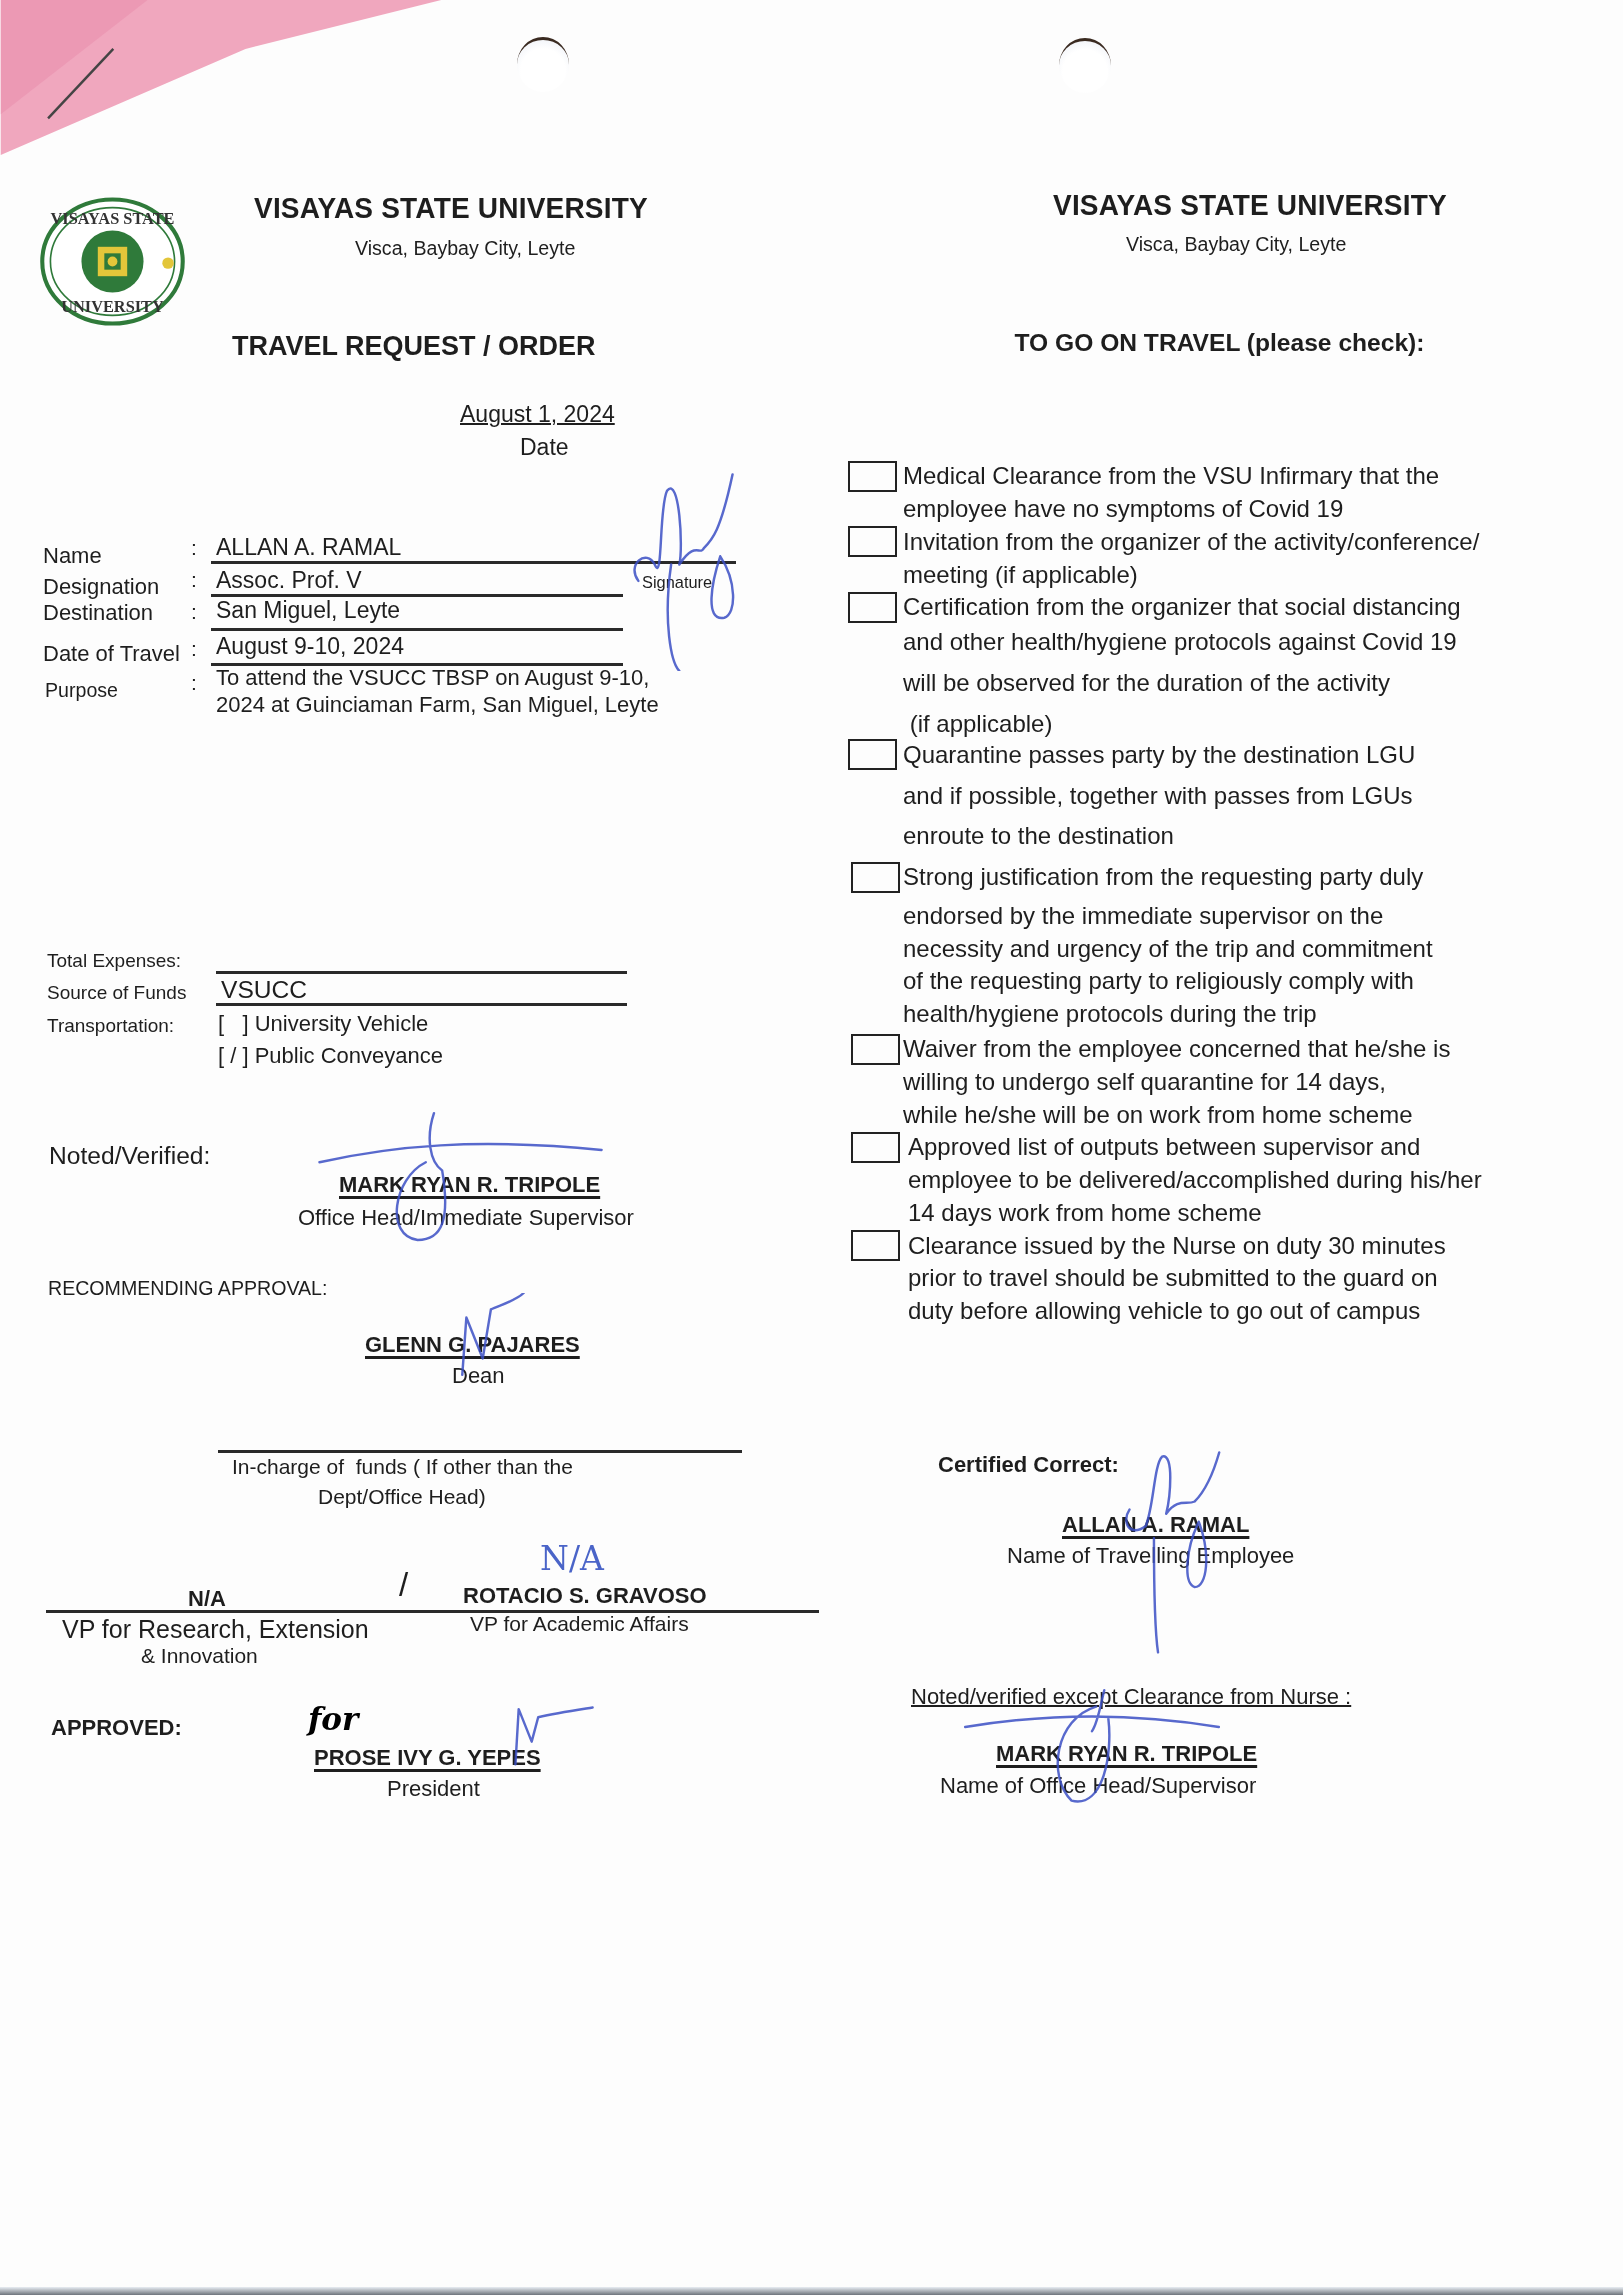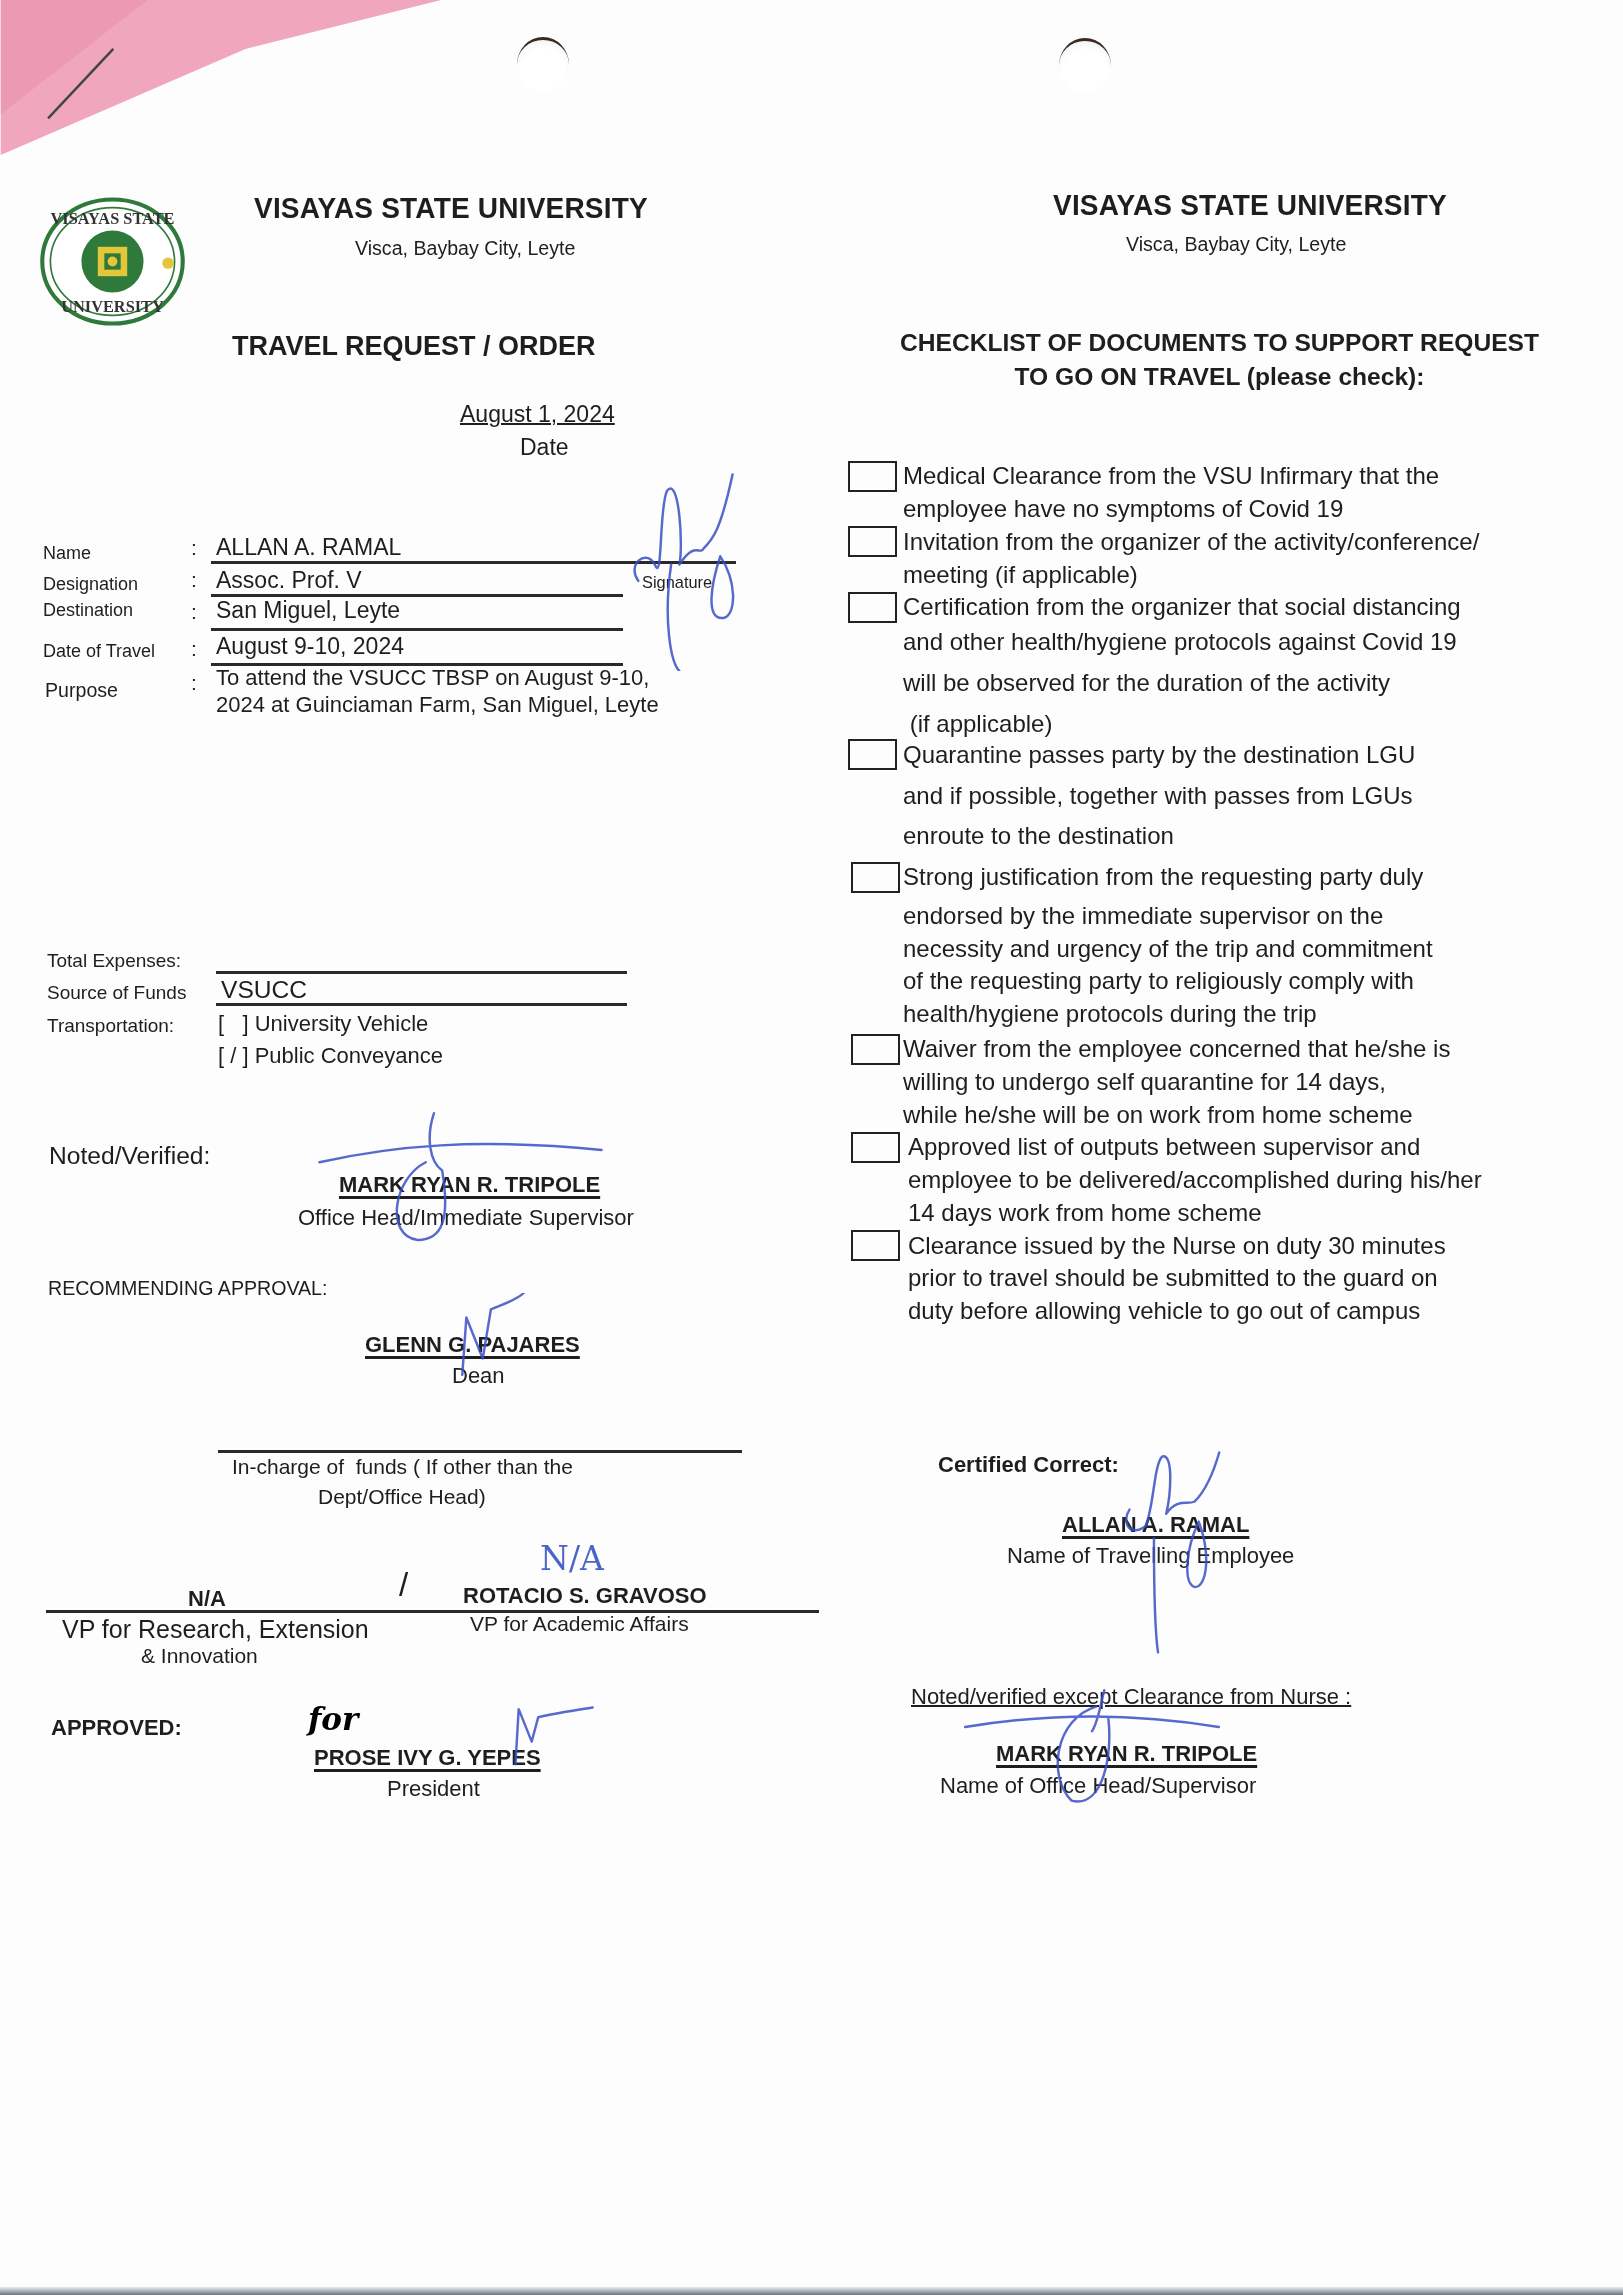--- a/index.html
+++ b/index.html
@@ -5,21 +5,21 @@
   html, body { margin:0; padding:0; }
   body { width:1624px; height:2295px; background:#fdfdfd; position:relative; overflow:hidden;
          font-family:"Liberation Sans", sans-serif; color:#1e1e1e; }
   .abs { position:absolute; }
   .pink-tab { position:absolute; left:0; top:0; width:442px; height:155px; }
   .punch { position:absolute; width:52px; height:52px; border-radius:50%;
            border-top:3.3px solid #3a2a20; background:radial-gradient(circle at 50% 60%, #ffffff 55%, #e8ecf4 100%); }
   .uni-title { font-weight:bold; font-size:29.5px; letter-spacing:0.2px; transform:scaleX(0.95); transform-origin:left; }
   .uni-sub { font-size:19.6px; }
   .form-title { font-weight:bold; font-size:27px; }
-  .lbl { font-size:18px; }
+  .lbl { font-size:22px; }
   .val { font-size:23px; }
   .colon { font-size:21px; }
   .uline { position:absolute; height:3.3px; background:#2a2a2a; }
   .name-bold { font-weight:bold; font-size:22px; text-decoration:underline; text-decoration-thickness:2.5px; text-underline-offset:4.1px; }
   .role { font-size:22px; }
   .chk-box { position:absolute; width:49px; height:31px; border:2.5px solid #222; box-sizing:border-box; }
   .chk-line { position:absolute; font-size:24px; white-space:nowrap; }
   .sig { position:absolute; pointer-events:none; }
   .sig path { fill:none; stroke:#3b4fc4; stroke-width:3; stroke-linecap:round; stroke-linejoin:round; opacity:0.85; }
   .bottom-edge { position:absolute; left:0; bottom:0; width:1624px; height:8.2px;
@@ -122,21 +122,20 @@
 
 <div class="abs" style="left:51px;top:1715px;font-size:22px;font-weight:bold;">APPROVED:</div>
 <div class="abs" style="left:308px;top:1701px;font-size:31px;font-weight:bold;color:#000000;font-family:'DejaVu Serif', serif;font-style:italic;">for</div>
 <div class="abs name-bold" style="left:314px;top:1745px;">PROSE IVY G. YEPES</div>
 <div class="abs role" style="left:387px;top:1776px;">President</div>
 
 <div class="abs uni-title" style="left:1053px;top:188px;">VISAYAS STATE UNIVERSITY</div>
 <div class="abs uni-sub" style="left:1126px;top:233px;">Visca, Baybay City, Leyte</div>
 
 <div class="abs" style="left:851px;top:326px;width:737px;text-align:center;font-weight:bold;font-size:24.6px;line-height:34px;">
-  <div>CHECKLIST OF DOCUMENTS TO SUPPORT REQUEST</div>
   <div>TO GO ON TRAVEL (please check):</div>
 </div>
 
 <div id="checklist">
     <div class="chk-box" style="left: 848px; top: 461px;"></div>
     <div class="chk-line" style="left: 903px; top: 462px; white-space: pre;">Medical Clearance from the VSU Infirmary that the</div>
     <div class="chk-line" style="left: 903px; top: 495px; white-space: pre;">employee have no symptoms of Covid 19</div>
     <div class="chk-box" style="left: 848px; top: 526px;"></div>
     <div class="chk-line" style="left: 903px; top: 528px; white-space: pre;">Invitation from the organizer of the activity/conference/</div>
     <div class="chk-line" style="left: 903px; top: 561px; white-space: pre;">meeting (if applicable)</div>

